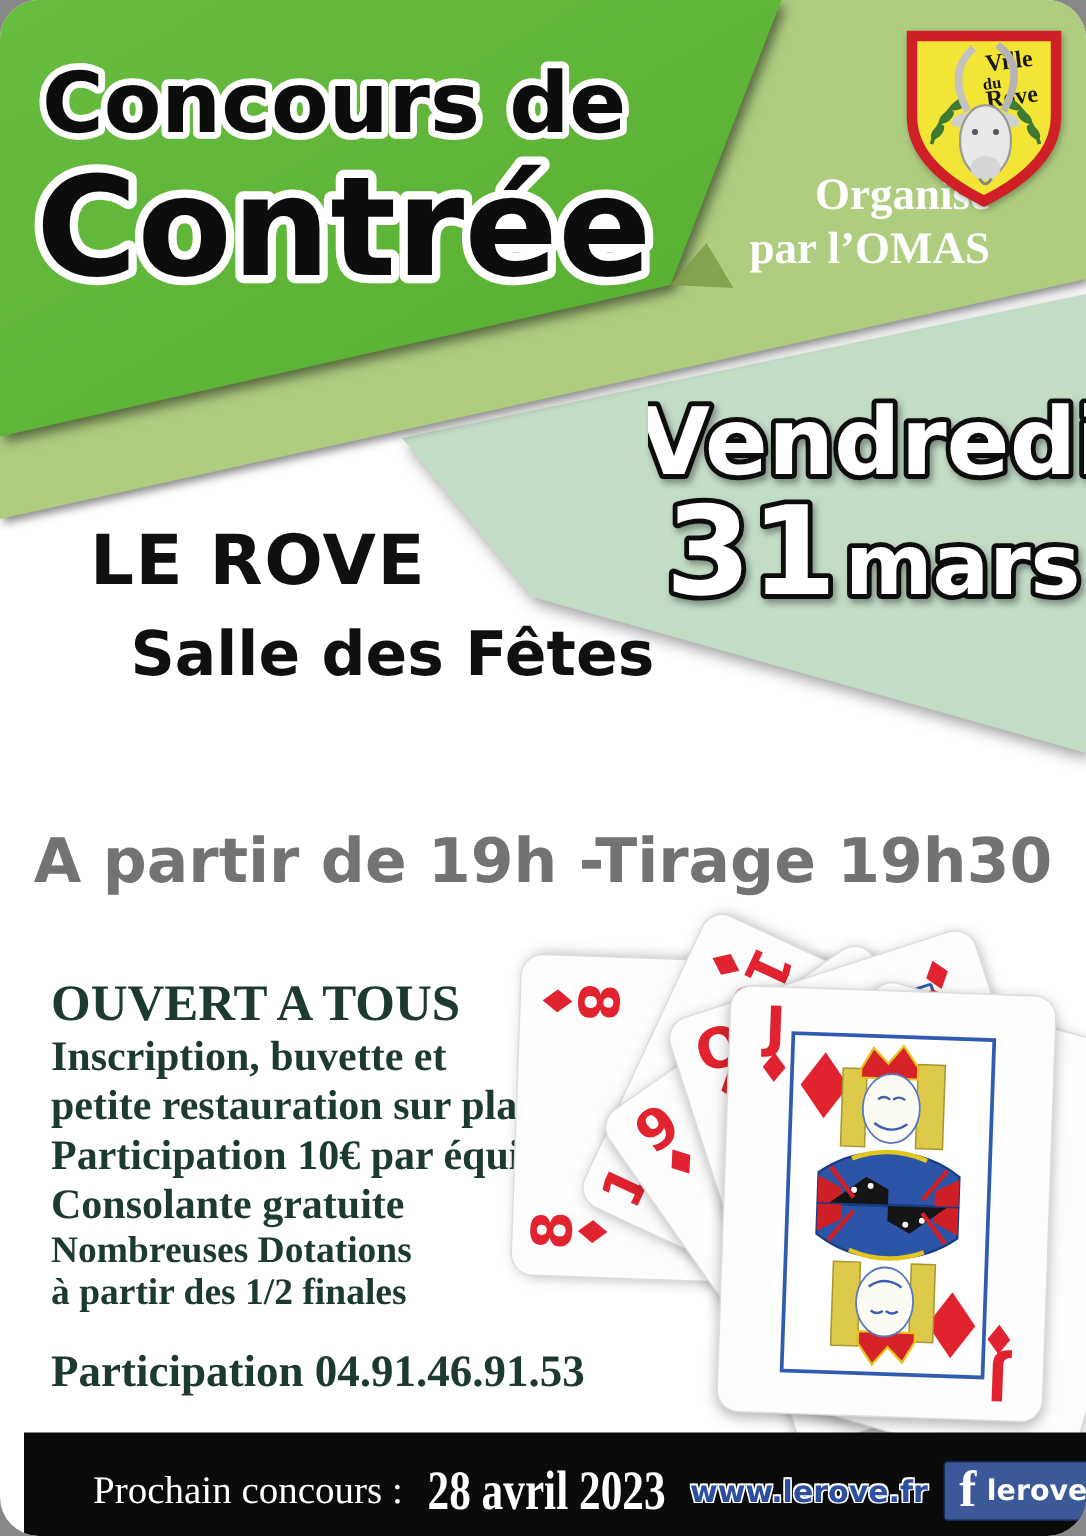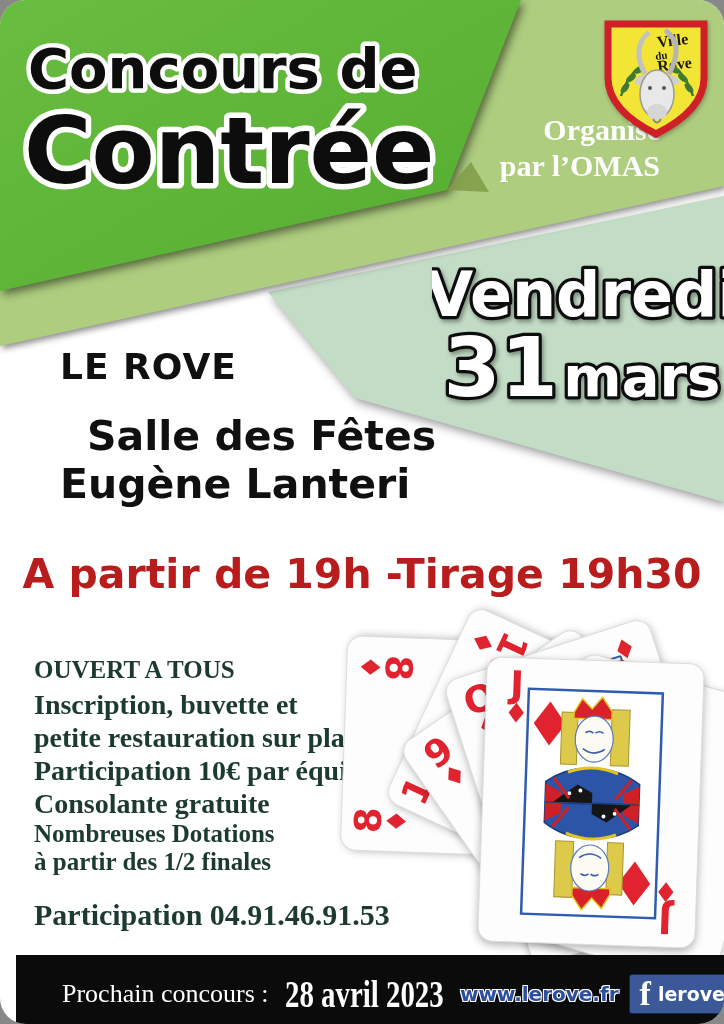--- a/index.html
+++ b/index.html
@@ -34,34 +34,34 @@
     position:absolute;left:448px;top:112px;width:212px;
     text-align:right;color:#ffffff;
     font-family:"Liberation Serif",serif;font-weight:bold;
     font-size:30px;line-height:36px;
   }
 
   .crest-svg{position:absolute;left:601px;top:18px;filter:drop-shadow(1px 2px 2px rgba(0,0,0,.3));}
   .crest-svg text{font-family:"Liberation Serif",serif;font-weight:bold;fill:#191919;}
 
   .city{position:absolute;left:60px;top:346px;font-family:"DejaVu Sans",sans-serif;
-        font-weight:bold;font-size:36px;color:#101010;letter-spacing:1px;}
+        font-weight:bold;font-size:46px;color:#101010;letter-spacing:1px;}
   .venue1{position:absolute;left:60px;top:412px;font-family:"DejaVu Sans",sans-serif;
         font-weight:bold;font-size:41px;color:#101010;margin-left:27px;}
   .venue2{position:absolute;left:60px;top:460px;font-family:"DejaVu Sans",sans-serif;
         font-weight:bold;font-size:41px;color:#101010;}
   .timeline{position:absolute;left:0;top:550px;width:724px;text-align:center;
-        font-family:"DejaVu Sans",sans-serif;font-weight:bold;font-size:41px;color:#b91c1c;}
+        font-family:"DejaVu Sans",sans-serif;font-weight:bold;font-size:41px;color:#737373;}
 
   .info{
     position:absolute;left:34px;top:652px;width:360px;
     font-family:"Liberation Serif",serif;font-weight:bold;color:#1c3a32;
   }
   .info div{font-size:28px;line-height:33px;}
-  .info div:first-child{font-size:25px;line-height:36px;}
+  .info div:first-child{font-size:34px;line-height:36px;}
   .info div:nth-child(6),.info div:nth-child(7){font-size:25px;line-height:28px;}
   .contact{
     position:absolute;left:34px;top:898px;
     font-family:"Liberation Serif",serif;font-weight:bold;font-size:30px;color:#1c3a32;
   }
 
   
   .cards{position:absolute;left:0;top:0;width:724px;height:1024px;pointer-events:none;}
   .card{
     position:absolute;width:215px;height:300px;background:#fdfdfd;
@@ -169,21 +169,20 @@
   <svg class="date-svg" width="292" height="180" viewBox="0 0 292 180">
     <text x="150" y="76" font-size="62" stroke-width="6.5" text-anchor="middle">Vendredi</text>
     <text x="150" y="156" text-anchor="middle" stroke-width="6.5">
       <tspan font-size="82">31</tspan>
       <tspan font-size="56"> mars</tspan>
     </text>
   </svg>
 
   <div class="city">LE ROVE</div>
   <div class="venue1">Salle des Fêtes</div>
-  <div class="venue2">Eugène Lanteri</div>
 
   <div class="timeline">A partir de 19h -Tirage 19h30</div>
 
   <div class="info">
     <div>OUVERT A TOUS</div>
     <div>Inscription, buvette et</div>
     <div>petite restauration sur place</div>
     <div>Participation 10€ par équipe</div>
     <div>Consolante gratuite</div>
     <div>Nombreuses Dotations</div>

